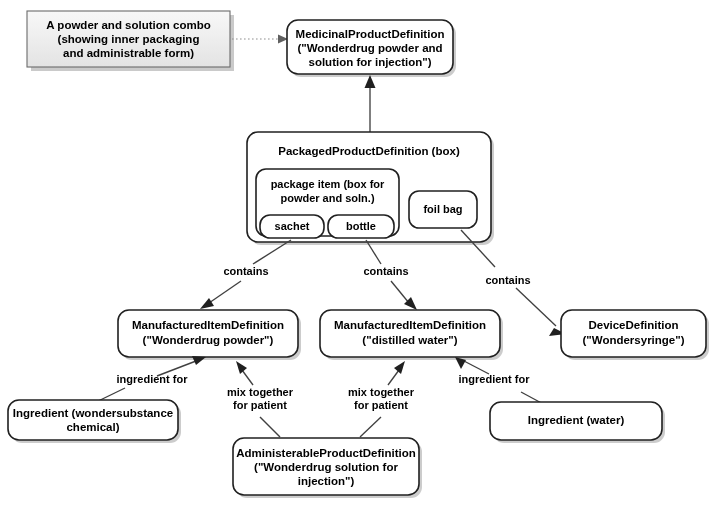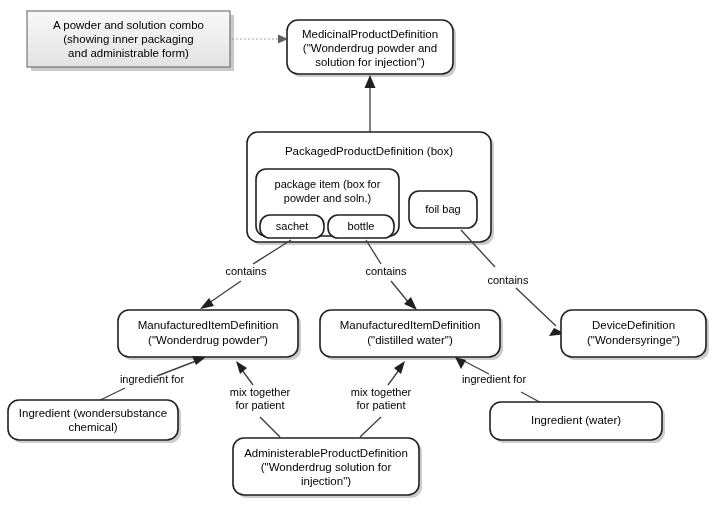--- a/index.html
+++ b/index.html
@@ -11,20 +11,21 @@
     width: 721px;
     height: 512px;
     font-family: "Liberation Sans", sans-serif;
     overflow: hidden;
   }
   #diagram-root {
     position: relative;
     width: 721px;
     height: 388px;
     background: #ffffff;
+    font-weight: bold;
   }
   svg.diagram {
     display: block;
     width: 721px;
     height: 512px;
   }
   .node-box {
     fill: #ffffff;
     stroke: #202020;
     stroke-width: 1.6;

